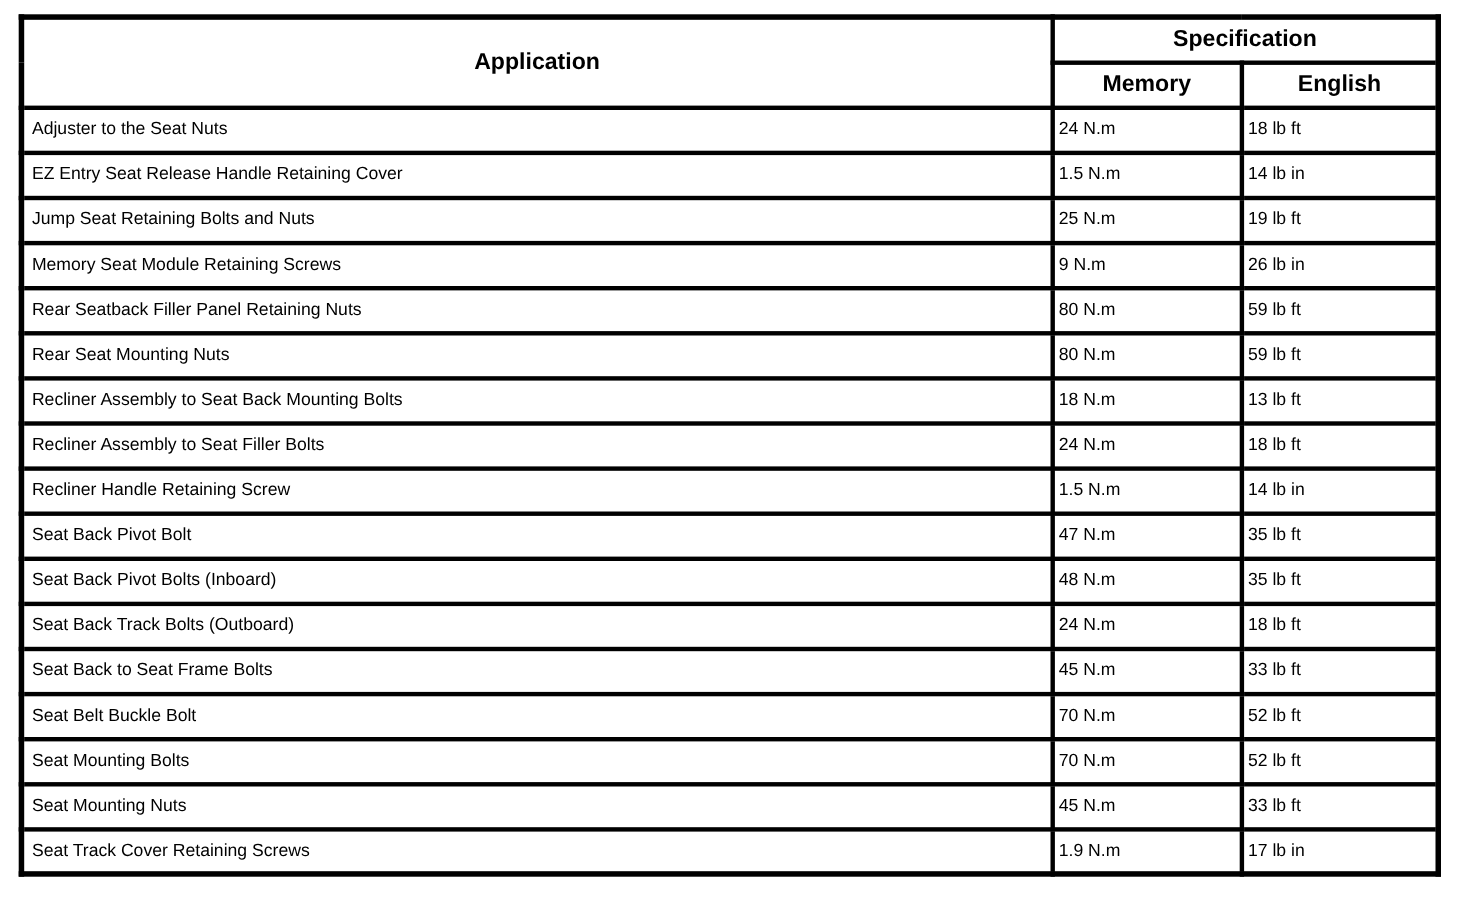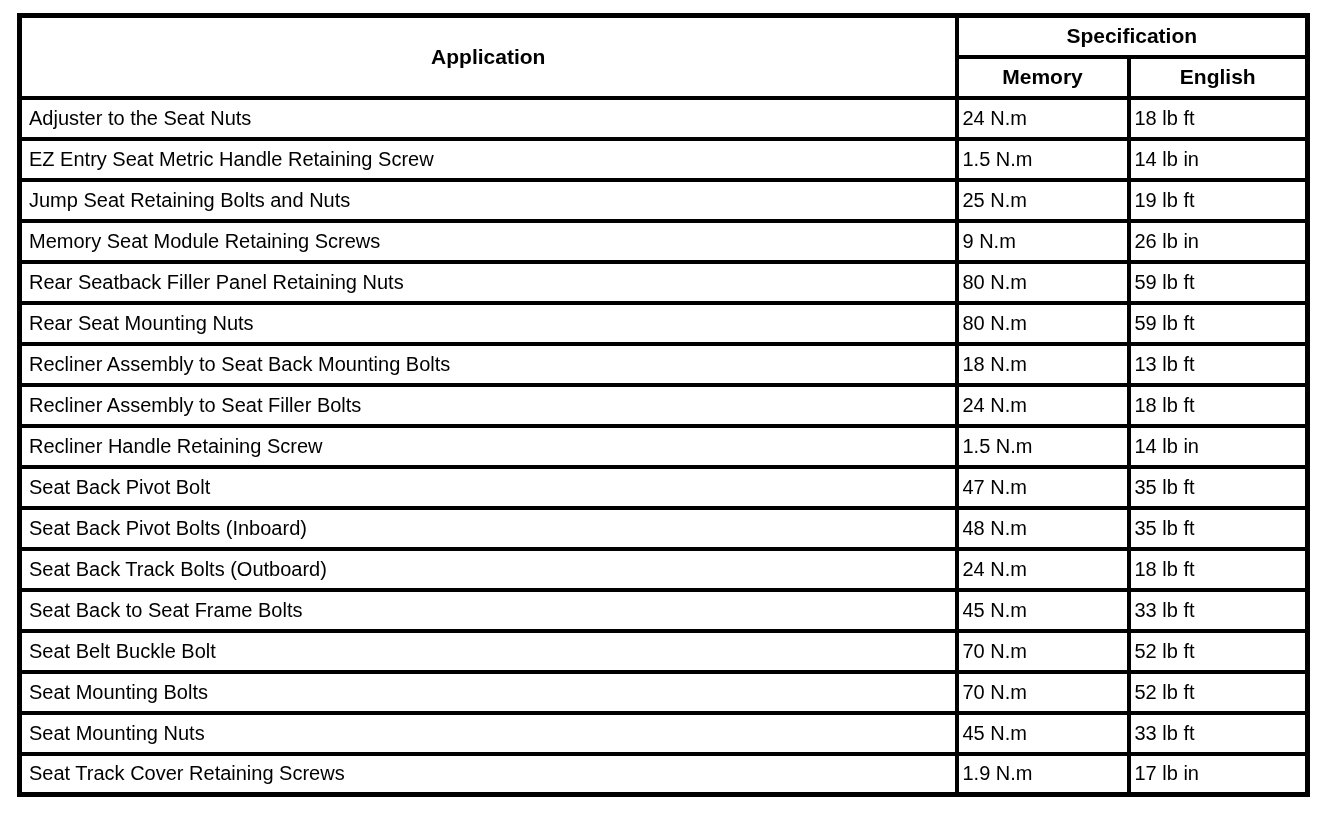--- a/index.html
+++ b/index.html
@@ -41,21 +41,21 @@
   .spec-table th {
     font-family: "Liberation Sans", sans-serif;
     font-size: 21px;
     font-weight: bold;
     text-align: center;
     vertical-align: middle;
     padding: 0 4px;
   }
   .spec-table td {
     font-family: "Liberation Sans", sans-serif;
-    font-size: 20px;
+    font-size: 16px;
     font-weight: normal;
     vertical-align: middle;
     padding: 2px 4px;
   }
   .spec-table td.app {
     text-align: left;
     padding-left: 7px;
   }
   .spec-table td.val {
     text-align: left;
@@ -85,21 +85,21 @@
       </tr>
     </thead>
     <tbody>
   <tr>
     <td class="app">Adjuster to the Seat Nuts</td>
     <td class="val">24 N.m</td>
     <td class="val">18 lb ft</td>
   </tr>
 
   <tr>
-    <td class="app">EZ Entry Seat Metric Handle Retaining Screw</td>
+    <td class="app">EZ Entry Seat Release Handle Retaining Cover</td>
     <td class="val">1.5 N.m</td>
     <td class="val">14 lb in</td>
   </tr>
 
   <tr>
     <td class="app">Jump Seat Retaining Bolts and Nuts</td>
     <td class="val">25 N.m</td>
     <td class="val">19 lb ft</td>
   </tr>
 

